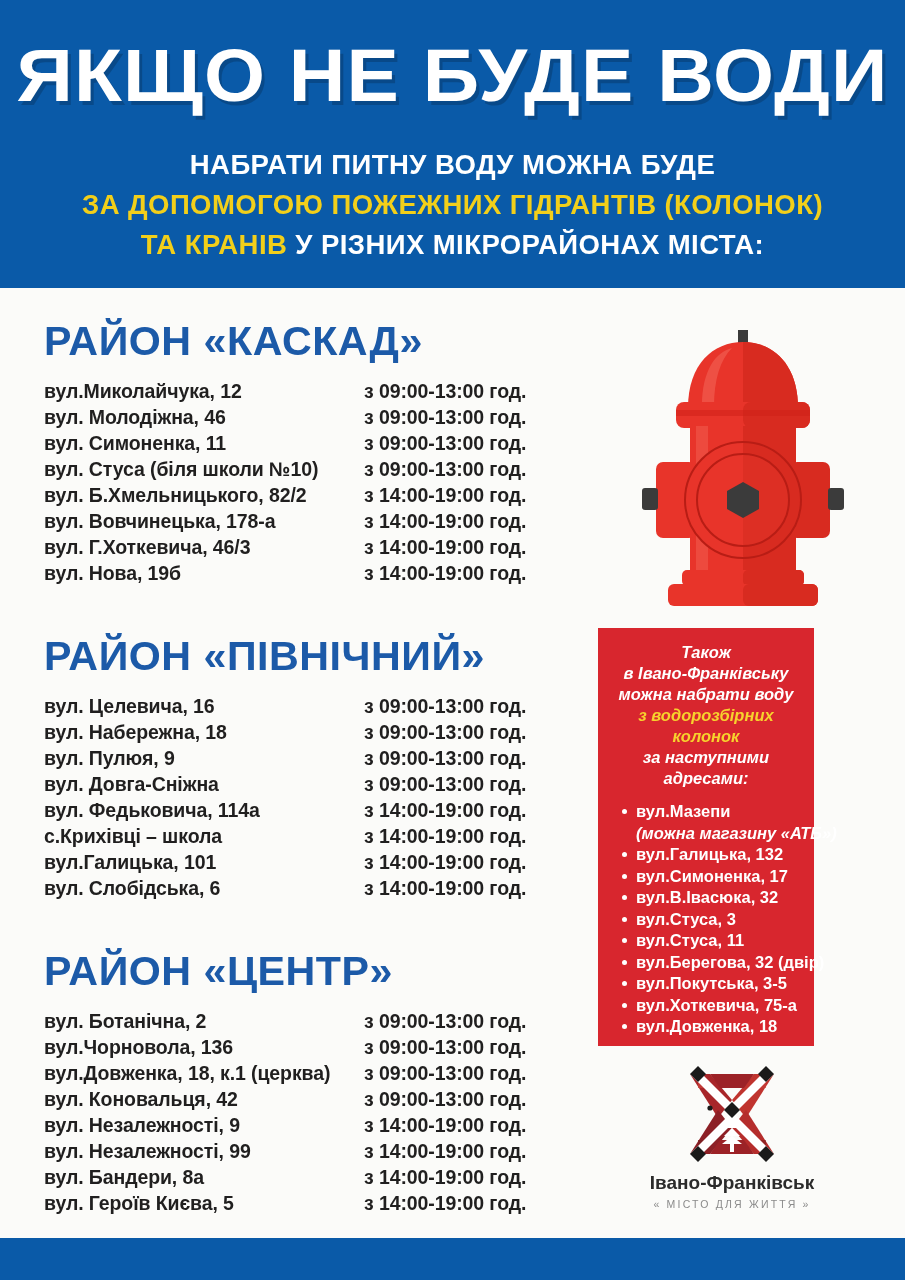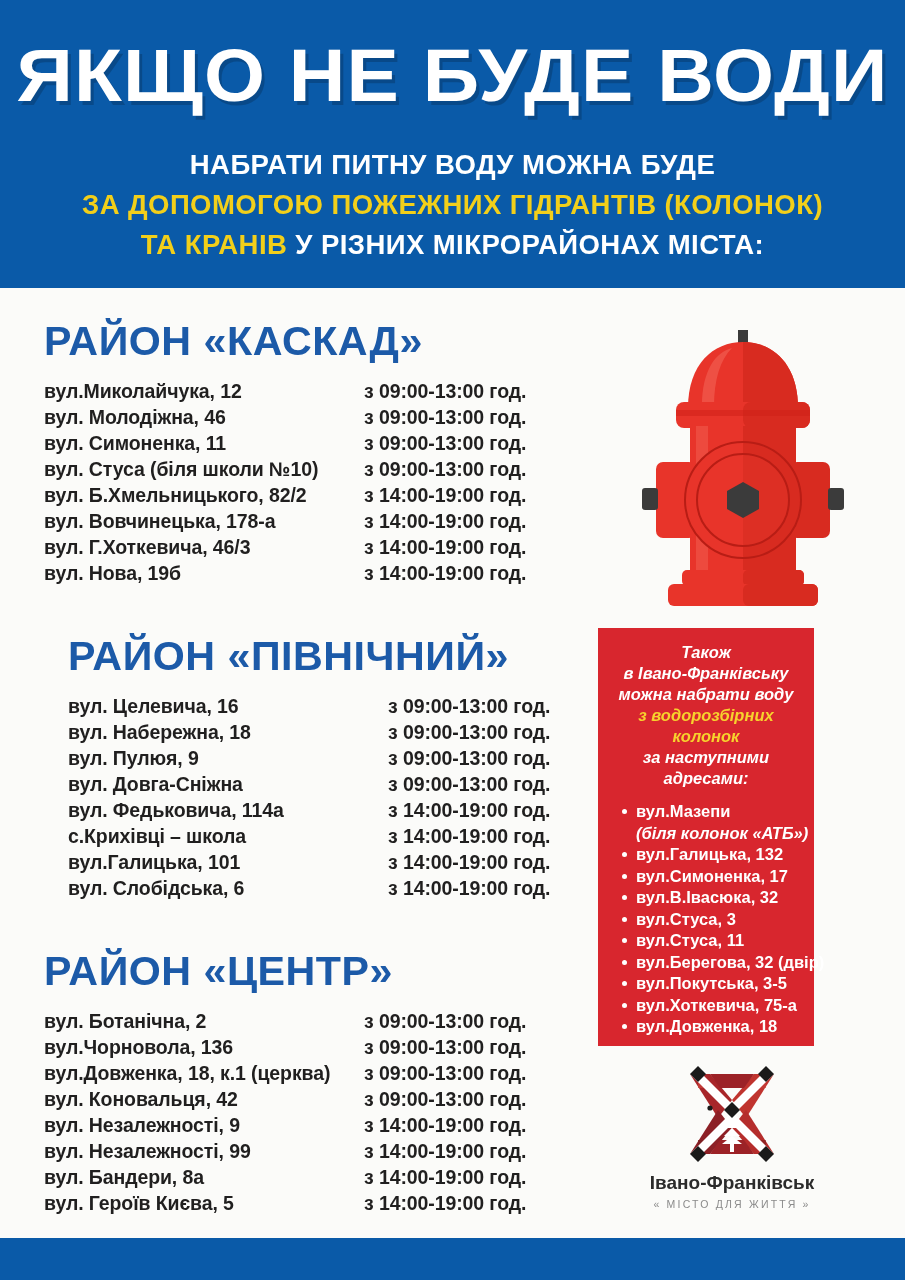--- a/index.html
+++ b/index.html
@@ -97,21 +97,21 @@
   .time {
     color: #201f1f;
     font-weight: bold;
     font-size: 19.5px;
     line-height: 26px;
     white-space: nowrap;
     letter-spacing: -0.1px;
   }
 
   #district-0 { top: 318px; }
-  #district-1 { top: 633px; margin-left: 24px; }
+  #district-1 { top: 633px; }
   #district-2 { top: 948px; }
 
   
   .hydrant-wrap {
     position: absolute;
     left: 628px;
     top: 322px;
     width: 230px;
     height: 292px;
   }
@@ -384,21 +384,21 @@
   <div class="redbox">
     <div class="redbox-head">
       <div>Також</div>
       <div>в Івано-Франківську</div>
       <div>можна набрати воду</div>
       <div class="yellow">з водорозбірних колонок</div>
       <div>за наступними</div>
       <div>адресами:</div>
     </div>
     <ul class="redbox-list">
-        <li><span class="bullet"></span><span>вул.Мазепи</span><span class="subnote">(біля колонок «АТБ»)</span></li>
+        <li><span class="bullet"></span><span>вул.Мазепи</span><span class="subnote">(можна магазину «АТБ»)</span></li>
         <li><span class="bullet"></span><span>вул.Галицька, 132</span></li>
         <li><span class="bullet"></span><span>вул.Симоненка, 17</span></li>
         <li><span class="bullet"></span><span>вул.В.Івасюка, 32</span></li>
         <li><span class="bullet"></span><span>вул.Стуса, 3</span></li>
         <li><span class="bullet"></span><span>вул.Стуса, 11</span></li>
         <li><span class="bullet"></span><span>вул.Берегова, 32</span><span class="note"> (двір)</span></li>
         <li><span class="bullet"></span><span>вул.Покутська, 3-5</span></li>
         <li><span class="bullet"></span><span>вул.Хоткевича, 75-а</span></li>
         <li><span class="bullet"></span><span>вул.Довженка, 18</span></li>
       </ul>

